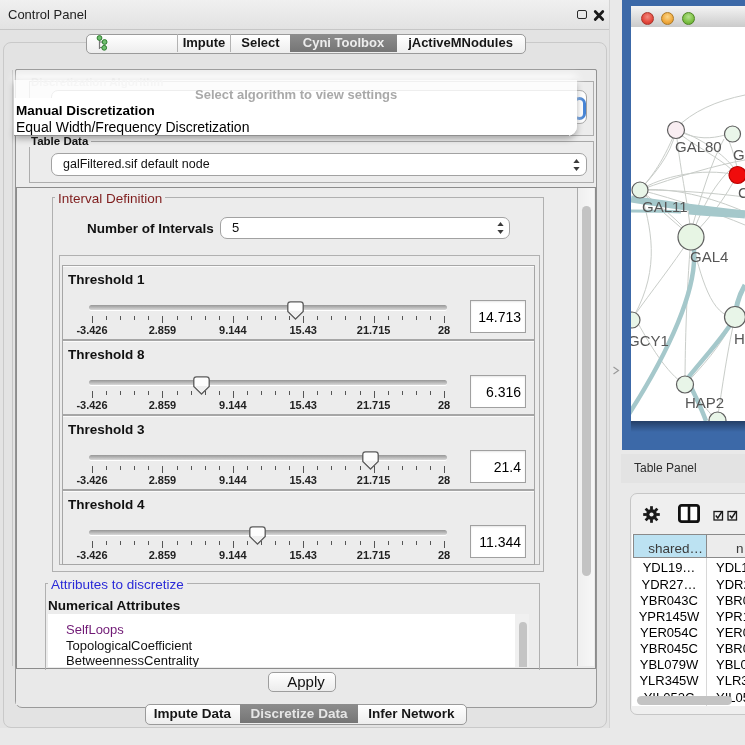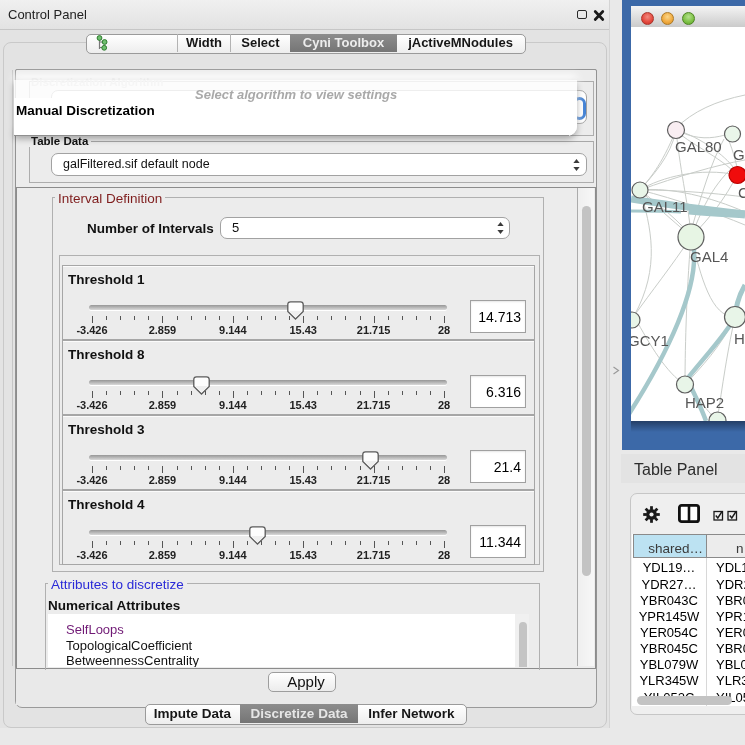--- a/index.html
+++ b/index.html
@@ -26,21 +26,21 @@
   <div class="abs" style="left:177px;top:34px;width:1px;height:18px;background:#b3b3b3;"></div>
   <div class="abs" style="left:230px;top:34px;width:1px;height:18px;background:#b3b3b3;"></div>
   <div class="abs" style="left:290px;top:34px;width:107px;height:18px;background:linear-gradient(#8d8d8d,#757575);"></div>
   <svg class="abs" style="left:96px;top:35px;" width="13" height="17" viewBox="0 0 13 17">
     <path d="M3.5 3 L3.5 14 M3.5 7 L8 7 M3.5 12.5 L8 12.5" stroke="#777" stroke-width="1.2" fill="none"></path>
     <circle cx="3.5" cy="3" r="2.4" fill="#6fc06f" stroke="#2d7a2d" stroke-width="1"></circle>
     <circle cx="8.6" cy="7" r="2.4" fill="#6fc06f" stroke="#2d7a2d" stroke-width="1"></circle>
     <circle cx="8.2" cy="12.8" r="2.4" fill="#6fc06f" stroke="#2d7a2d" stroke-width="1"></circle>
   </svg>
   <div class="abs" style="left:112px;top:34.8px;width:58px;text-align:center;font-size:13px;font-weight:bold;color:#161616;margin-top:46px;">Network</div>
-  <div class="abs" style="left:178px;top:34.8px;width:52px;text-align:center;font-size:13px;font-weight:bold;color:#161616;">Width</div>
+  <div class="abs" style="left:178px;top:34.8px;width:52px;text-align:center;font-size:13px;font-weight:bold;color:#161616;">Impute</div>
   <div class="abs" style="left:231px;top:34.8px;width:59px;text-align:center;font-size:13px;font-weight:bold;color:#161616;">Select</div>
   <div class="abs" style="left:290px;top:34.8px;width:107px;text-align:center;font-size:13px;font-weight:bold;color:#ededed;">Cyni Toolbox</div>
   <div class="abs" style="left:397px;top:34.8px;width:127px;text-align:center;font-size:13px;font-weight:bold;color:#161616;">jActiveMNodules</div>
 
   <div class="abs" style="left:15px;top:69px;width:580px;height:637px;background:#e9e9e9;border:1px solid #9a9a9a;border-radius:2px 2px 7px 7px;"></div>
 
   <div class="abs" style="left:15px;top:69px;width:580px;height:598px;background:#ececec;border:1px solid #939393;border-radius:2px;"></div>
 
   <div class="abs" style="left:12px;top:70px;width:1px;height:596px;background:#c6c6c6;"></div>
 
@@ -261,22 +261,23 @@
 
   <div class="abs" style="left:145px;top:704px;width:320px;height:19px;background:linear-gradient(#ffffff,#ededed);border:1px solid #9a9a9a;border-radius:5px;"></div>
   <div class="abs" style="left:240px;top:704px;width:118px;height:19px;background:linear-gradient(#8d8d8d,#757575);"></div>
   <div class="abs" style="left:145px;top:706px;width:95px;text-align:center;font-size:13.5px;font-weight:bold;color:#161616;">Impute Data</div>
   <div class="abs" style="left:240px;top:706px;width:118px;text-align:center;font-size:13.5px;font-weight:bold;color:#e6e6e6;">Discretize Data</div>
   <div class="abs" style="left:358px;top:706px;width:107px;text-align:center;font-size:13.5px;font-weight:bold;color:#161616;">Infer Network</div>
 
   <div class="abs" style="left:14px;top:80px;width:563px;height:56px;background:rgba(255,255,255,0.82);border-radius:0 0 10px 3px;box-shadow:0 3px 6px rgba(0,0,0,0.3), 0 -5px 9px rgba(255,255,255,0.95);"></div>
   <div class="abs" style="left:14px;top:98px;width:563px;height:38px;background:#fff;border-radius:0 0 10px 3px;"></div>
   <div class="abs" style="left:14px;top:135px;width:555px;height:1px;background:#8f8f8f;"></div>
-  <div class="abs" style="left:195px;top:87px;font-size:13px;font-weight:bold;color:#a9a9a9;font-style:italic;">Select algorithm to view settings</div>
+  <div class="abs" style="left:195px;top:87px;font-size:13px;font-weight:bold;color:#a9a9a9;">Select algorithm to view settings</div>
   <div class="abs" style="left:16px;top:103px;font-size:13.5px;font-weight:bold;color:#000;">Manual Discretization</div>
+  <div class="abs" style="left:16px;top:118.5px;font-size:14px;color:#000;">Equal Width/Frequency Discretization</div>
 
   <div class="abs" style="left:622px;top:0;width:123px;height:450px;background:#3c69a8;"></div>
   <div class="abs" style="left:631px;top:6px;width:114px;height:21px;background:linear-gradient(#f4f4f4,#cbcbcb);border-bottom:1px solid #9a9a9a;"></div>
   <div class="abs" style="left:641px;top:12px;width:11px;height:11px;border-radius:50%;background:radial-gradient(circle at 50% 35%, #f08a80, #e4473c 60%, #c03028);border:0.5px solid #a8352c;"></div>
   <div class="abs" style="left:661px;top:12px;width:11px;height:11px;border-radius:50%;background:radial-gradient(circle at 50% 35%, #fad689, #f0a83c 60%, #cf8f2e);border:0.5px solid #ad7a25;"></div>
   <div class="abs" style="left:682px;top:12px;width:11px;height:11px;border-radius:50%;background:radial-gradient(circle at 50% 35%, #b5e08d, #7bc043 60%, #5d9e2c);border:0.5px solid #4d8422;"></div>
 
   <svg class="abs" style="left:631px;top:27px;" width="114" height="394" viewBox="0 0 114 394">
     <rect x="0" y="0" width="114" height="394" fill="#ffffff"></rect>
     <g fill="none" stroke="#c9cdc9" stroke-width="1">
@@ -335,21 +336,21 @@
       <text x="59" y="235">GAL4</text>
       <text x="-3" y="319">GCY1</text>
       <text x="103" y="317">H</text>
       <text x="54" y="381">HAP2</text>
     </g>
   </svg>
 
   <div class="abs" style="left:631px;top:420.5px;width:114px;height:11px;background:linear-gradient(#243e66,#3c69a8);"></div>
 
   <div class="abs" style="left:621px;top:454px;width:124px;height:29px;background:#e3e3e3;"></div>
-  <div class="abs" style="left:634px;top:461px;font-size:16px;color:#2d2d2d;">Table Panel</div>
+  <div class="abs" style="left:634px;top:461px;font-size:12px;color:#2d2d2d;">Table Panel</div>
 
   <div class="abs" style="left:630px;top:493px;width:130px;height:220px;background:#efefef;border:1px solid #c6c6c6;border-radius:7px;"></div>
 
   <svg class="abs" style="left:643px;top:506px;" width="17" height="17" viewBox="0 0 17 17">
     <g fill="#1a1a1a">
       <circle cx="8.5" cy="8.5" r="5.4"></circle>
       <g>
         <rect x="7.1" y="0.2" width="2.8" height="3.6"></rect>
         <rect x="7.1" y="13.2" width="2.8" height="3.6"></rect>
         <rect x="0.2" y="7.1" width="3.6" height="2.8"></rect>

